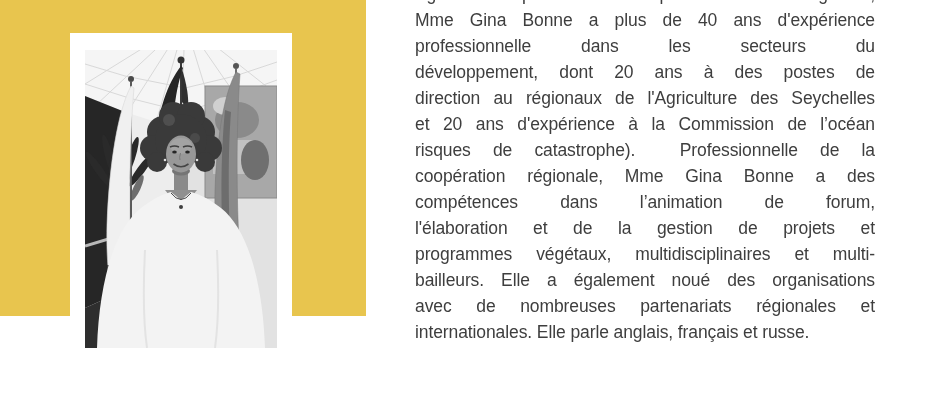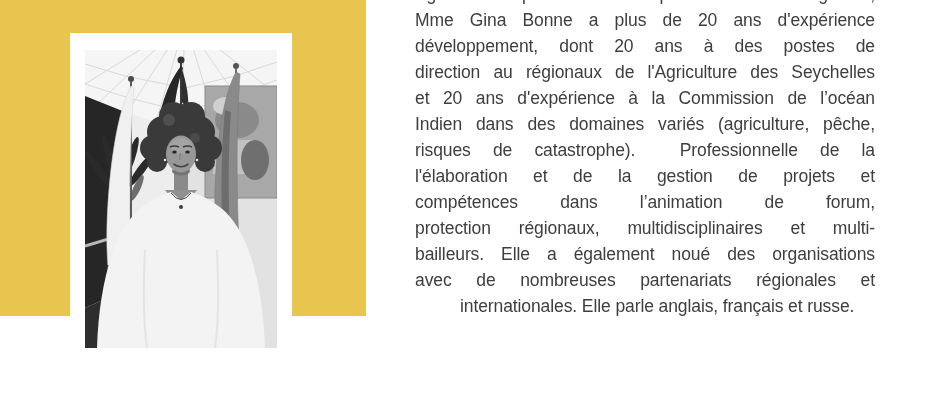--- a/index.html
+++ b/index.html
@@ -37,21 +37,21 @@
   }
 
   
   .bio {
     position: absolute; left: 415px; top: -19px; width: 460px;
     font-size: 17.5px; line-height: 26px;
     letter-spacing: -0.1px;
     color: var(--ink, #3e3e3e);
   }
   .bio .line { text-align: justify; text-align-last: justify; }
-  .bio .line.last { text-align-last: left; margin-left: 45px; }
+  .bio .line.last { text-align-last: left; }
 </style>
 </head>
 <body>
 
 <div class="slide">
 
   <div class="left-panel">
     <div class="photo-frame">
       <div class="photo">
 
@@ -166,27 +166,28 @@
             </g>
           </g>
         </svg>
       </div>
     </div>
     <div class="caption">Gina Bonne</div>
   </div>
 
   <div class="bio">
       <div class="line">Agronome spécialisée sur protection des végétaux,</div>
-      <div class="line">Mme Gina Bonne a plus de 20 ans d'expérience</div>
+      <div class="line">Mme Gina Bonne a plus de 40 ans d'expérience</div>
+      <div class="line">professionnelle dans les secteurs du</div>
       <div class="line">développement, dont 20 ans à des postes de</div>
       <div class="line">direction au régionaux de l'Agriculture des Seychelles</div>
       <div class="line">et 20 ans d'expérience à la Commission de l’océan</div>
-      <div class="line">Indien dans des domaines variés (agriculture, pêche,</div>
       <div class="line">risques de catastrophe).&nbsp; Professionnelle de la</div>
+      <div class="line">coopération régionale, Mme Gina Bonne a des</div>
+      <div class="line">compétences dans l’animation de forum,</div>
       <div class="line">l'élaboration et de la gestion de projets et</div>
-      <div class="line">compétences dans l’animation de forum,</div>
-      <div class="line">protection régionaux, multidisciplinaires et multi-</div>
+      <div class="line">programmes végétaux, multidisciplinaires et multi-</div>
       <div class="line">bailleurs. Elle a également noué des organisations</div>
       <div class="line">avec de nombreuses partenariats régionales et</div>
       <div class="line last">internationales. Elle parle anglais, français et russe.</div>
     </div>
 
 </div>
 
 </body></html>

